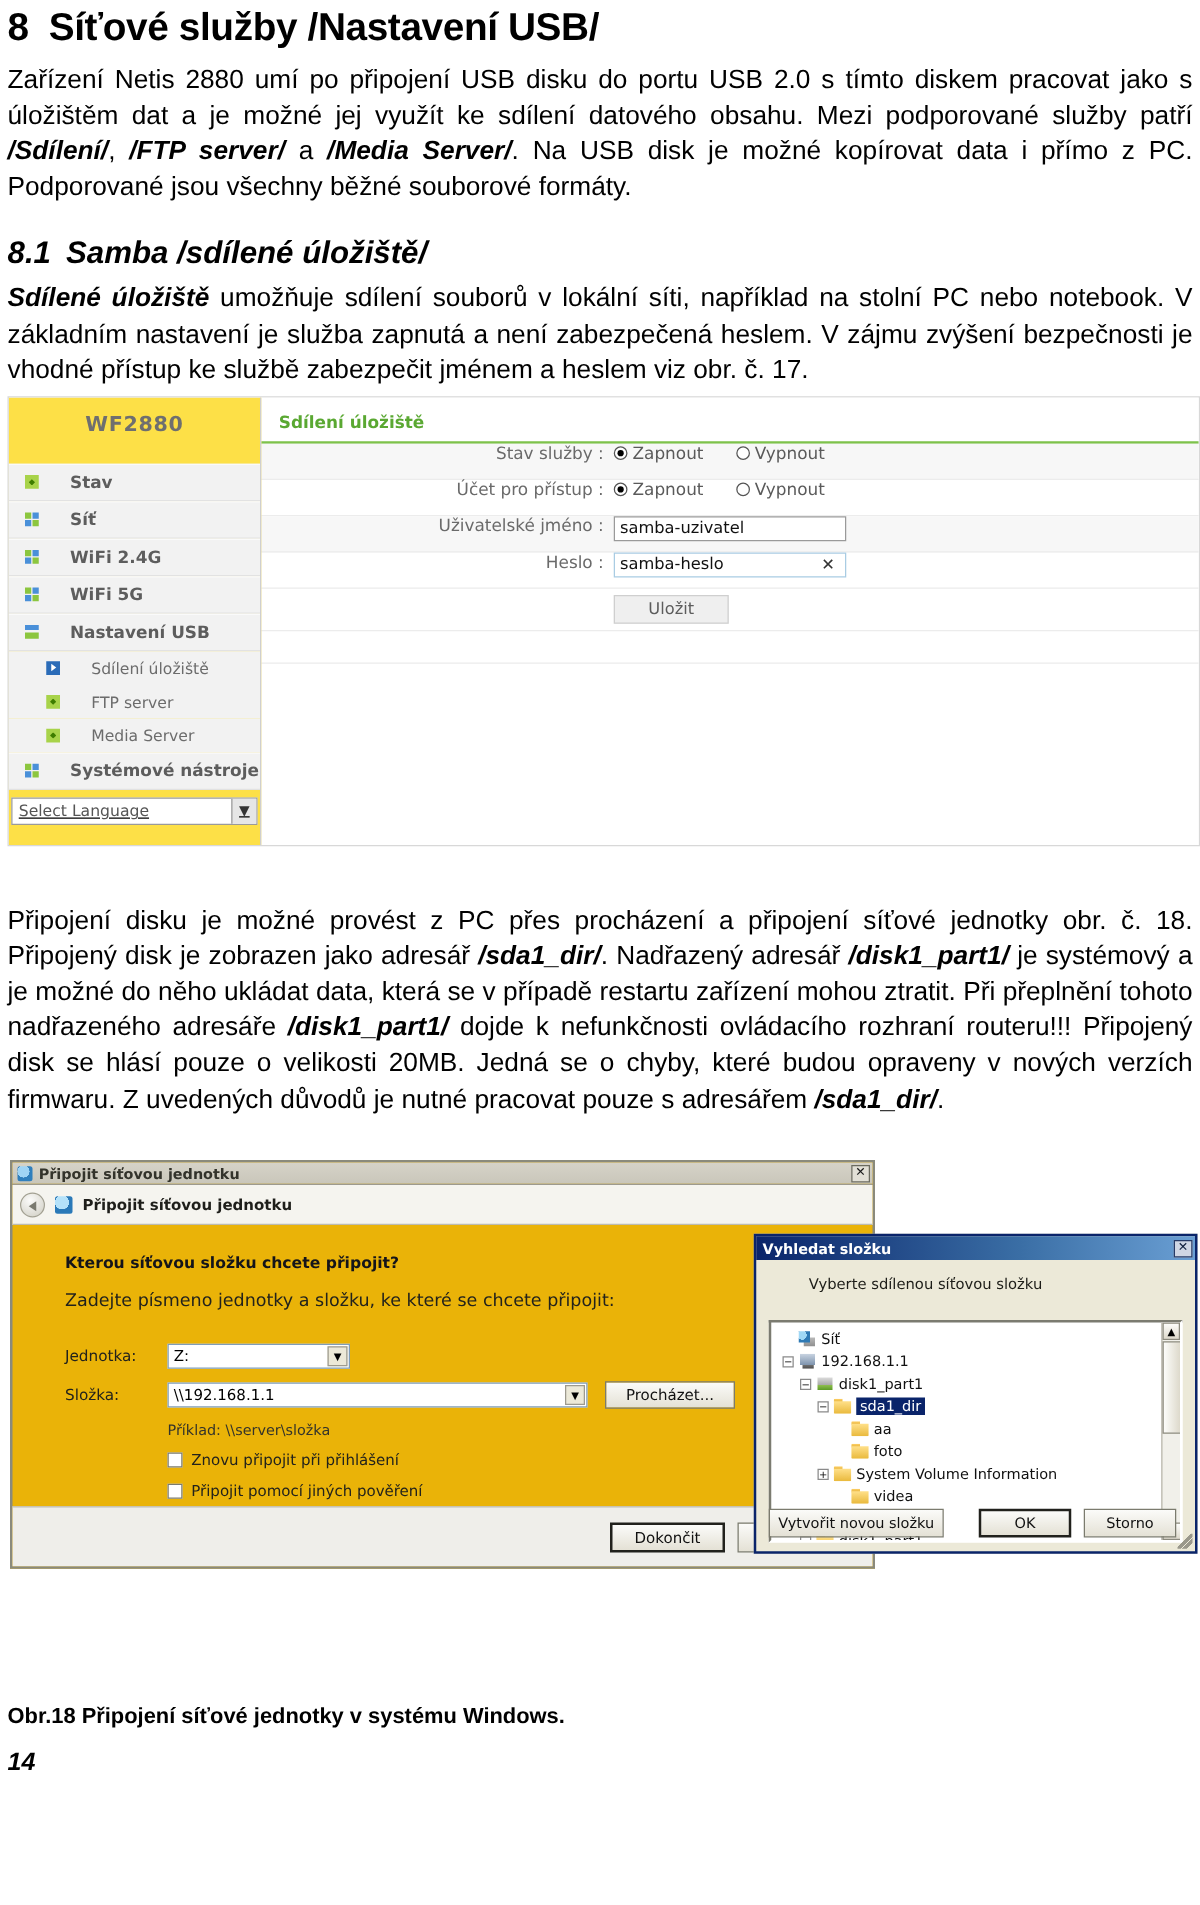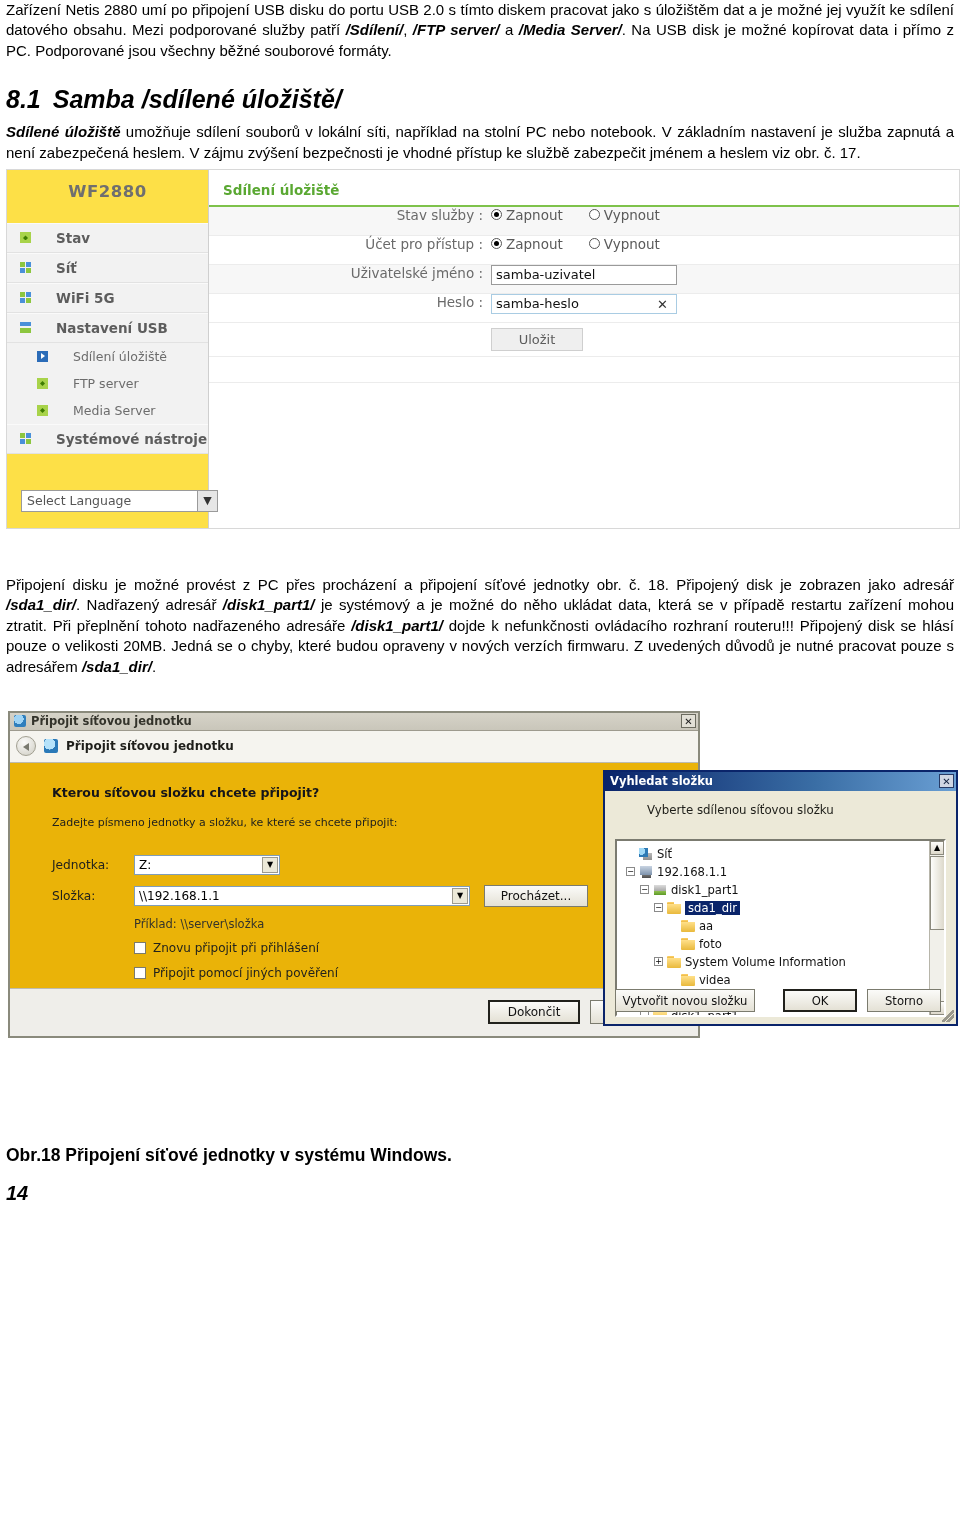--- a/index.html
+++ b/index.html
@@ -26,21 +26,21 @@
 
   h2.sub-title {
     font-size: 25px;
     font-weight: bold;
     font-style: italic;
     margin: 24px 0 8px 0;
   }
   h2.sub-title .num { margin-right: 12px; }
 
   p.body {
-    font-size: 15px;
+    font-size: 21px;
     line-height: 1.36;
     margin: 0 0 0 0;
     text-align: justify;
     text-justify: inter-word;
   }
   p.body b { font-weight: bold; font-style: italic; }
 
   p.caption {
     font-size: 17.5px;
     font-weight: bold;
@@ -132,23 +132,24 @@
   }
   .ic-arrow { background: #2b6cb8; }
   .ic-arrow::after {
     content:""; position:absolute; left:3.5px; top:2px;
     border-left:4px solid #fff;
     border-top:3.5px solid transparent;
     border-bottom:3.5px solid transparent;
   }
   .r-lang-wrap {
     position: absolute;
-    left: 12px; bottom: 16px;
+    left: 0; bottom: 16px;
     width: 201px;
     padding: 0 2px;
+    text-decoration: underline;
   }
   .r-lang {
     display: flex;
     align-items: center;
     justify-content: space-between;
     border: 1px solid #9a9a9a;
     background: #fff;
     height: 22px;
     font-size: 12.5px;
     color: #555;
@@ -289,21 +290,21 @@
   }
   .w-subhead .s-ic {
     width: 14px; height: 14px;
     background: radial-gradient(circle at 40% 35%, #b5e2fa 0 45%, #2a79b8 46% 100%);
     border-radius: 2px;
   }
   .w-subhead .s-txt { font-size: 12px; font-weight: bold; color: #1e1e1a; }
 
   .w-body { padding: 22px 0 0 42px; position: relative; height: 318px; }
   .w-q { font-size: 12.5px; font-weight: bold; color: #14141a; margin-bottom: 16px; }
-  .w-p { font-size: 11px; color: #22221c; margin-bottom: 26px; }
+  .w-p { font-size: 14px; color: #22221c; margin-bottom: 26px; }
   .f-row { display: flex; align-items: center; margin-bottom: 10px; }
   .f-lbl { width: 82px; font-size: 12.2px; color: #22221c; }
   .combo {
     height: 20px;
     background: #fff;
     border: 1px solid #7f9db9;
     display: flex; align-items: center;
     font-size: 12px;
     padding-left: 4px;
     color: #000;
@@ -487,20 +488,23 @@
     background:
       linear-gradient(135deg, transparent 45%, #9a988c 45% 60%, transparent 60%),
       linear-gradient(135deg, transparent 65%, #9a988c 65% 80%, transparent 80%);
   }
 </style>
 </head>
 <body>
 
 <div class="page">
 
+  <h1 class="sec-title">
+    <span class="num">8</span><span>Síťové služby /Nastavení USB/</span>
+  </h1>
 
   <p class="body"><span>Zařízení Netis 2880 umí po připojení USB disku do portu USB 2.0 s tímto diskem pracovat jako s úložištěm dat a je možné jej využít ke sdílení datového obsahu. Mezi podporované služby patří </span><b>/Sdílení/</b><span>, </span><b>/FTP server/</b><span> a </span><b>/Media Server/</b><span>. Na USB disk je možné kopírovat data i přímo z PC. Podporované jsou všechny běžné souborové formáty.</span></p>
 
   <h2 class="sub-title">
     <span class="num">8.1</span><span>Samba /sdílené úložiště/</span>
   </h2>
 
   <p class="body"><b>Sdílené úložiště</b><span> umožňuje sdílení souborů v lokální síti, například na stolní PC nebo notebook. V základním nastavení je služba zapnutá a není zabezpečená heslem. V zájmu zvýšení bezpečnosti je vhodné přístup ke službě zabezpečit jménem a heslem viz obr. č. 17.</span></p>
 
   <div class="router-shot">
@@ -509,20 +513,24 @@
       <div class="r-logo">WF2880</div>
 
       <div class="r-nav">
         <div class="r-nav-item">
           <span class="ic ic-dot"></span>
           <span>Stav</span>
         </div>
         <div class="r-nav-item">
           <span class="ic ic-grid"></span>
           <span>Síť</span>
+        </div>
+        <div class="r-nav-item">
+          <span class="ic ic-grid"></span>
+          <span>WiFi 2.4G</span>
         </div>
         <div class="r-nav-item">
           <span class="ic ic-grid"></span>
           <span>WiFi 5G</span>
         </div>
         <div class="r-nav-item">
           <span class="ic ic-bars"></span>
           <span>Nastavení USB</span>
         </div>
 

